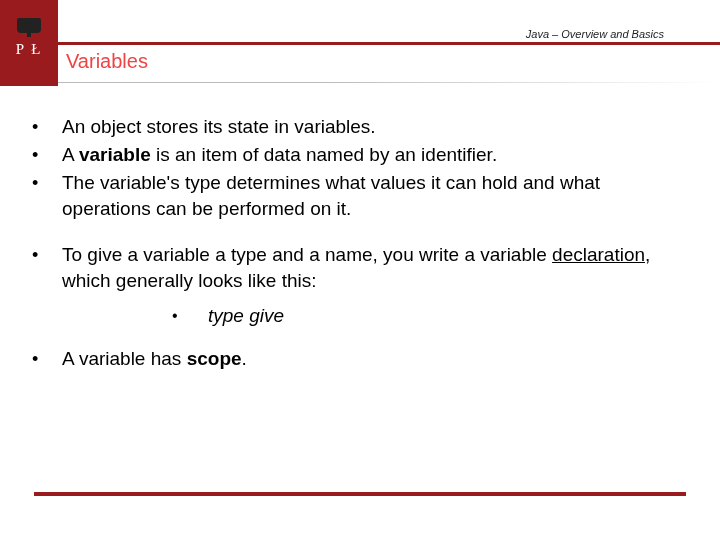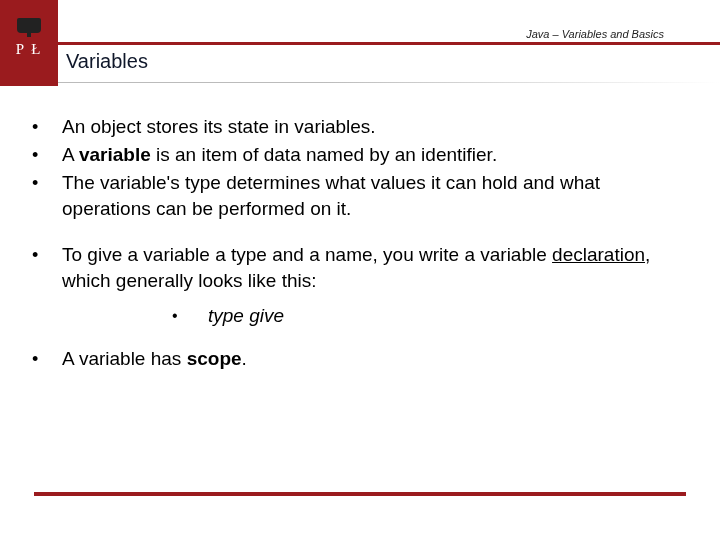--- a/index.html
+++ b/index.html
@@ -68,21 +68,21 @@
       color: #fff;
       font-size: 15px;
       letter-spacing: 2px;
       font-family: serif;
     }
     .slide-title {
       position: absolute;
       top: 50px;
       left: 66px;
       font-size: 20px;
-      color: #0f172a;
+      color: #ef4444;
       font-weight: 400;
     }
     .title-underline {
       position: absolute;
       top: 82px;
       left: 58px;
       right: 0;
       height: 1px;
       background: linear-gradient(to right, #bbb 0%, #bbb 40%, rgba(187,187,187,0) 100%);
     }
@@ -144,21 +144,21 @@
       left: 34px;
       right: 34px;
       height: 4px;
       background: #9a1b1e;
     }
   </style>
 </head>
 <body>
 
 <div class="header-region">
-  <div class="breadcrumb">Java – Variables and Basics</div>
+  <div class="breadcrumb">Java – Overview and Basics</div>
   <div class="red-line-top"></div>
   <div class="logo-box">
     <div class="logo-shield"></div>
     <div class="logo-text">P   Ł</div>
   </div>
   <div class="slide-title">Variables</div>
   <div class="title-underline"></div>
 </div>
 
 <div class="content">

